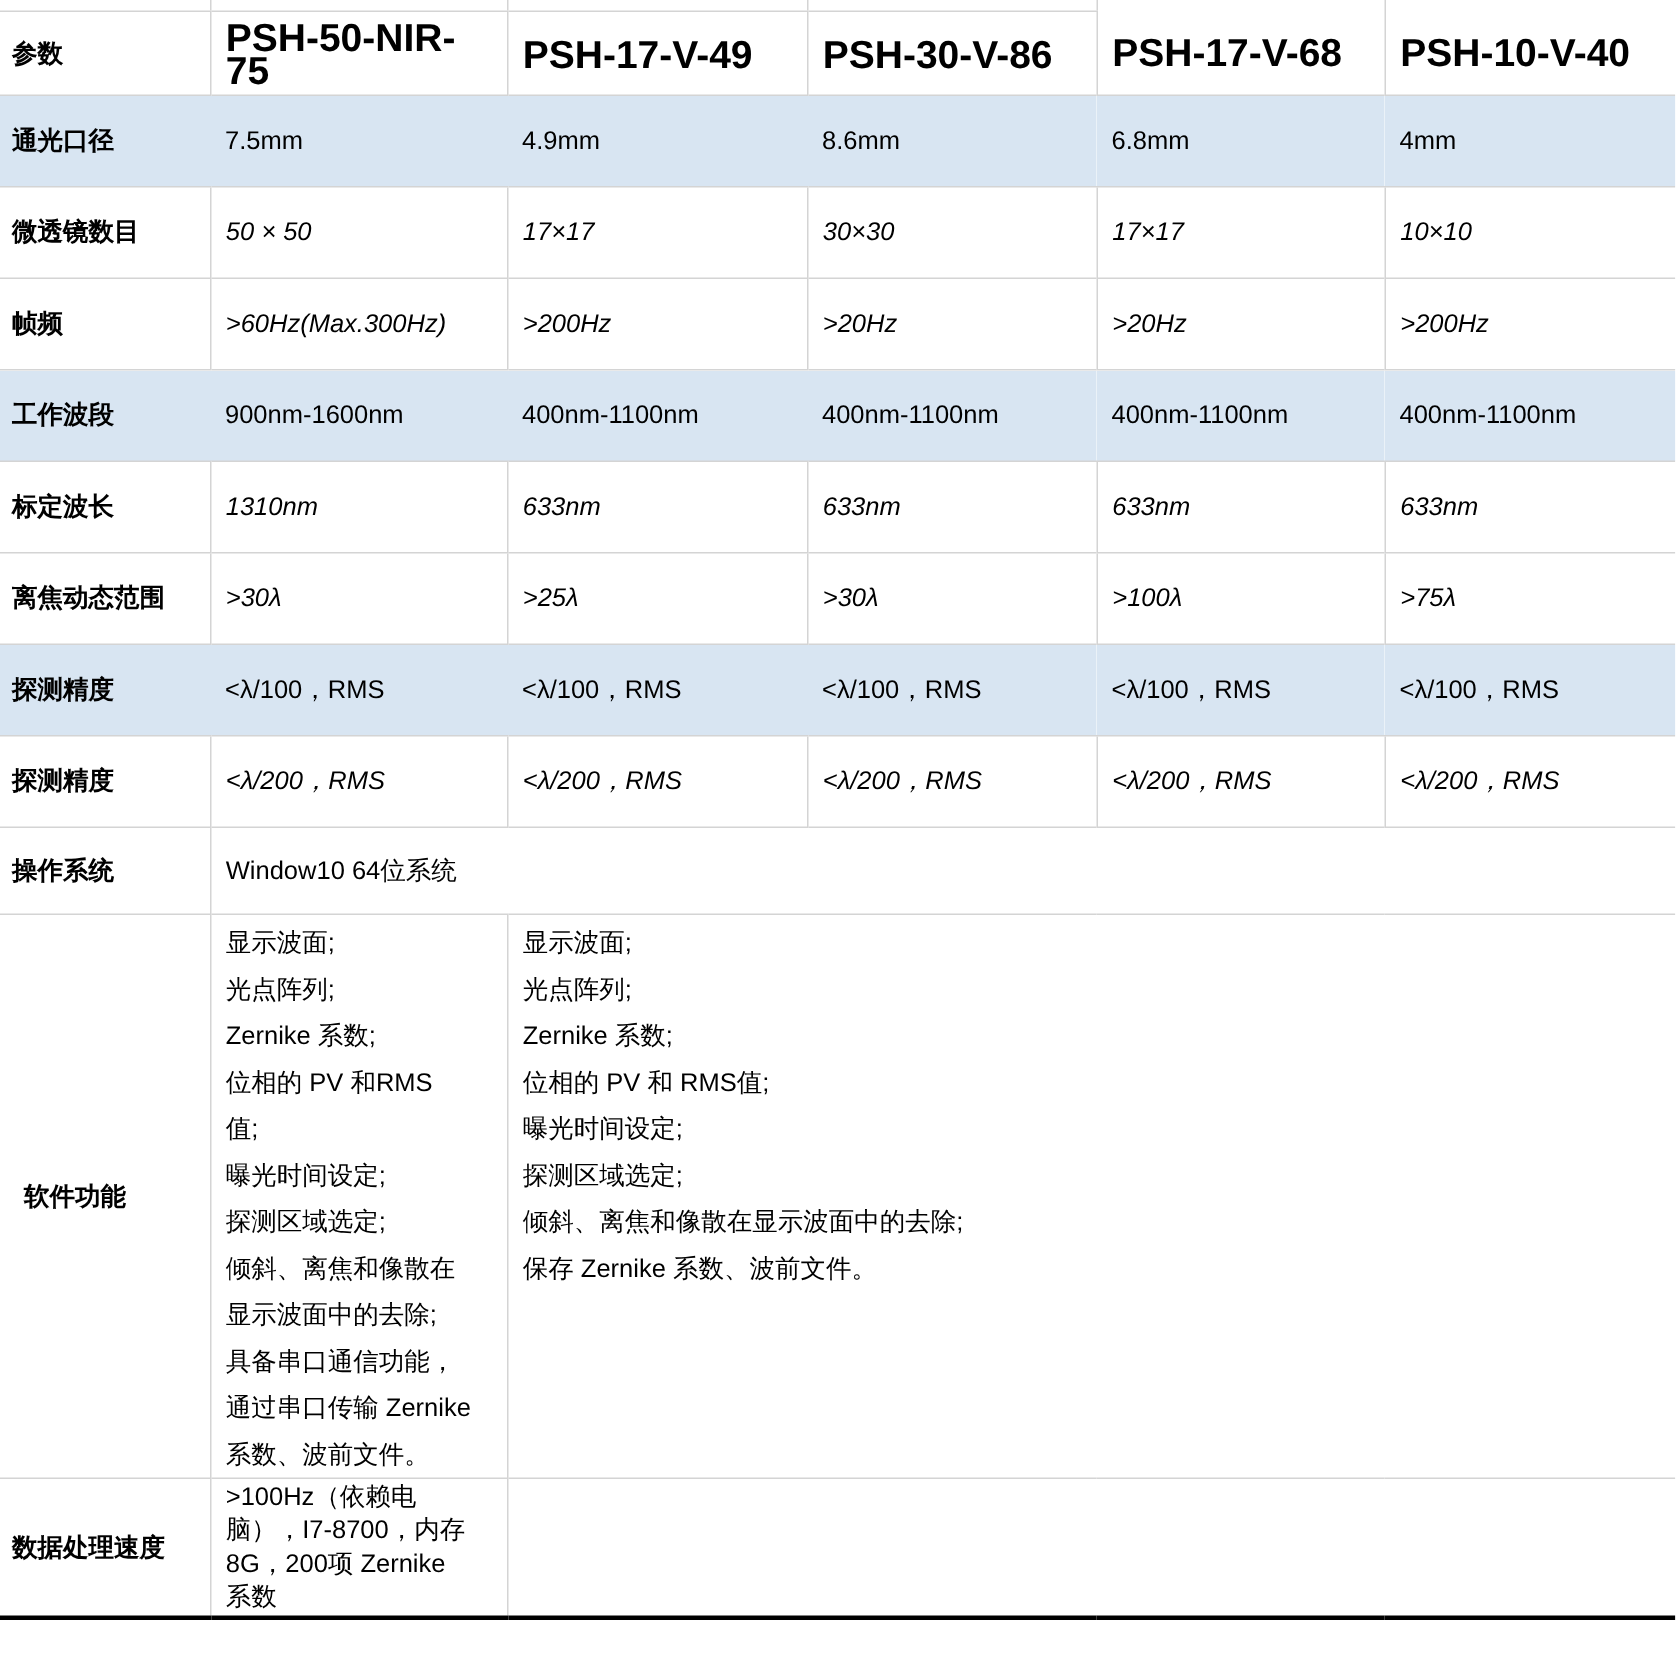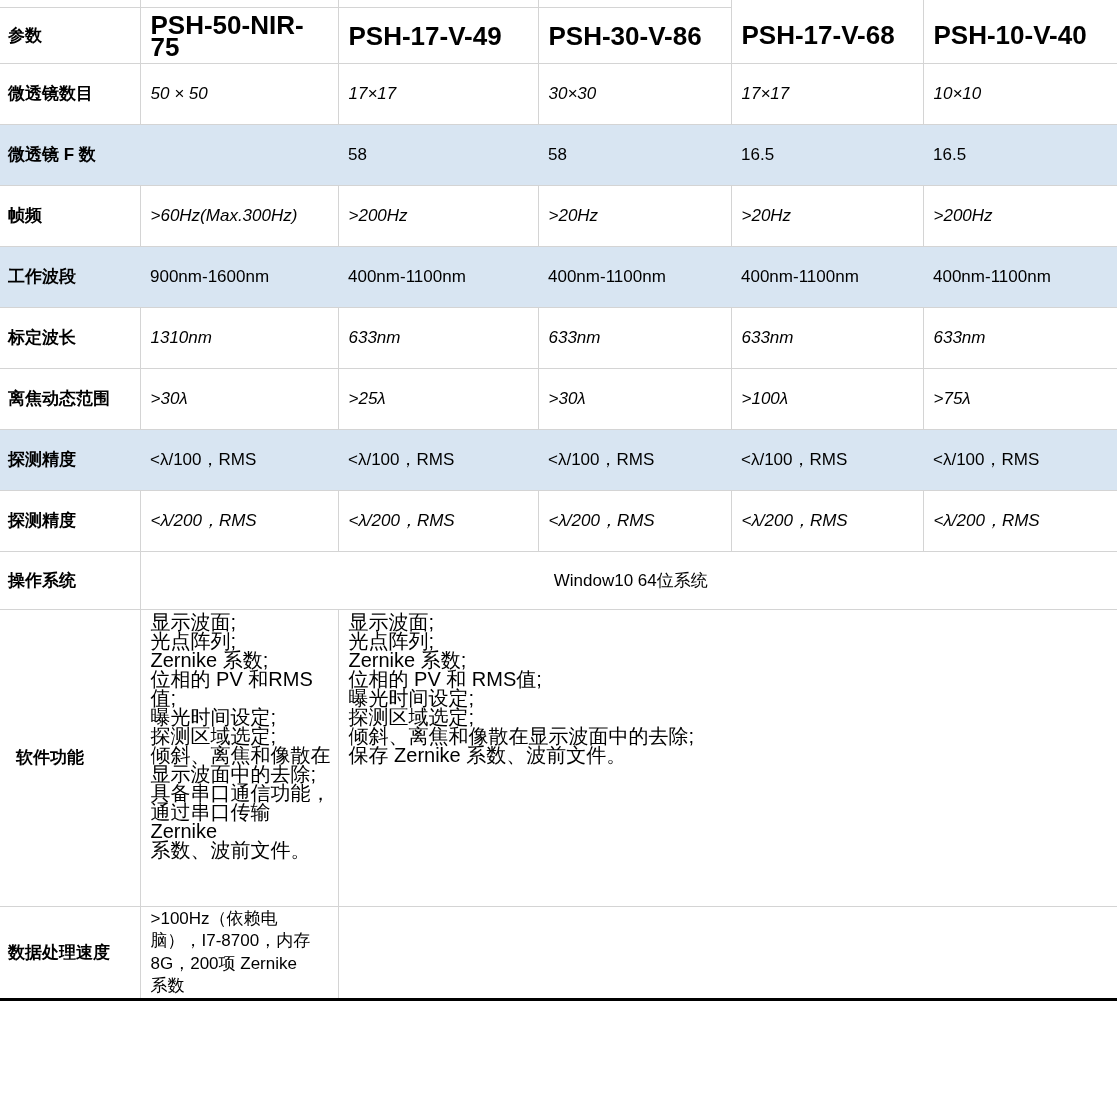--- a/index.html
+++ b/index.html
@@ -29,26 +29,26 @@
   
   tr.head td{ height:55px; font-weight:bold; }
   tr.head td.prod{ font-size:26px; border-left:1px solid #d4d4d4; letter-spacing:0px; }
   
   tr.r td{ height:60px; border-top:1px solid #d4d4d4; }
   tr.r.white td + td{ border-left:1px solid #d4d4d4;font-style:italic; }
   tr.r.shaded td{ background:#d8e5f2; border-left:none; }
   td.lbl{ font-weight:bold; padding-left:8px; }
   
   tr.os td{ height:57px; border-top:1px solid #d4d4d4; }
-  tr.os td.osval{ border-left:1px solid #d4d4d4; text-align:center; }
+  tr.os td.osval{ border-left:1px solid #d4d4d4; }
   
   tr.soft td{ border-top:1px solid #d4d4d4; vertical-align:top; }
   tr.soft td.txt{
     height:293px;
-    font-size:20px; line-height:19px;
+    font-size:17px; line-height:31px;
     padding-top:3px;
     white-space:pre-line;
     border-left:1px solid #d4d4d4;
   }
   tr.soft td.lbl{ vertical-align:middle; height:293px;padding-left:16px; }
   
   tr.speed td{ border-top:1px solid #d4d4d4; vertical-align:top; }
   tr.speed td.txt{
     height:90px;
     font-size:17px; line-height:22.4px;
@@ -85,38 +85,38 @@
 
   <tr class="head">
     <td class="lbl">参数</td>
     <td class="prod">PSH-50-NIR-75</td>
     <td class="prod">PSH-17-V-49</td>
     <td class="prod">PSH-30-V-86</td>
     <td class="prod">PSH-17-V-68</td>
     <td class="prod">PSH-10-V-40</td>
   </tr>
 
+  <tr class="r shaded">
+    <td class="lbl">通光口径</td>
+    <td>7.5mm</td>
+    <td>4.9mm</td>
+    <td>8.6mm</td>
+    <td>6.8mm</td>
+    <td>4mm</td>
+  </tr>
 
   <tr class="r white">
     <td class="lbl">微透镜数目</td>
     <td>50 × 50</td>
     <td>17×17</td>
     <td>30×30</td>
     <td>17×17</td>
     <td>10×10</td>
   </tr>
 
-  <tr class="r shaded">
-    <td class="lbl">微透镜 F 数</td>
-    <td></td>
-    <td>58</td>
-    <td>58</td>
-    <td>16.5</td>
-    <td>16.5</td>
-  </tr>
 
   <tr class="r white">
     <td class="lbl">帧频</td>
     <td>&gt;60Hz(Max.300Hz)</td>
     <td>&gt;200Hz</td>
     <td>&gt;20Hz</td>
     <td>&gt;20Hz</td>
     <td>&gt;200Hz</td>
   </tr>
 

